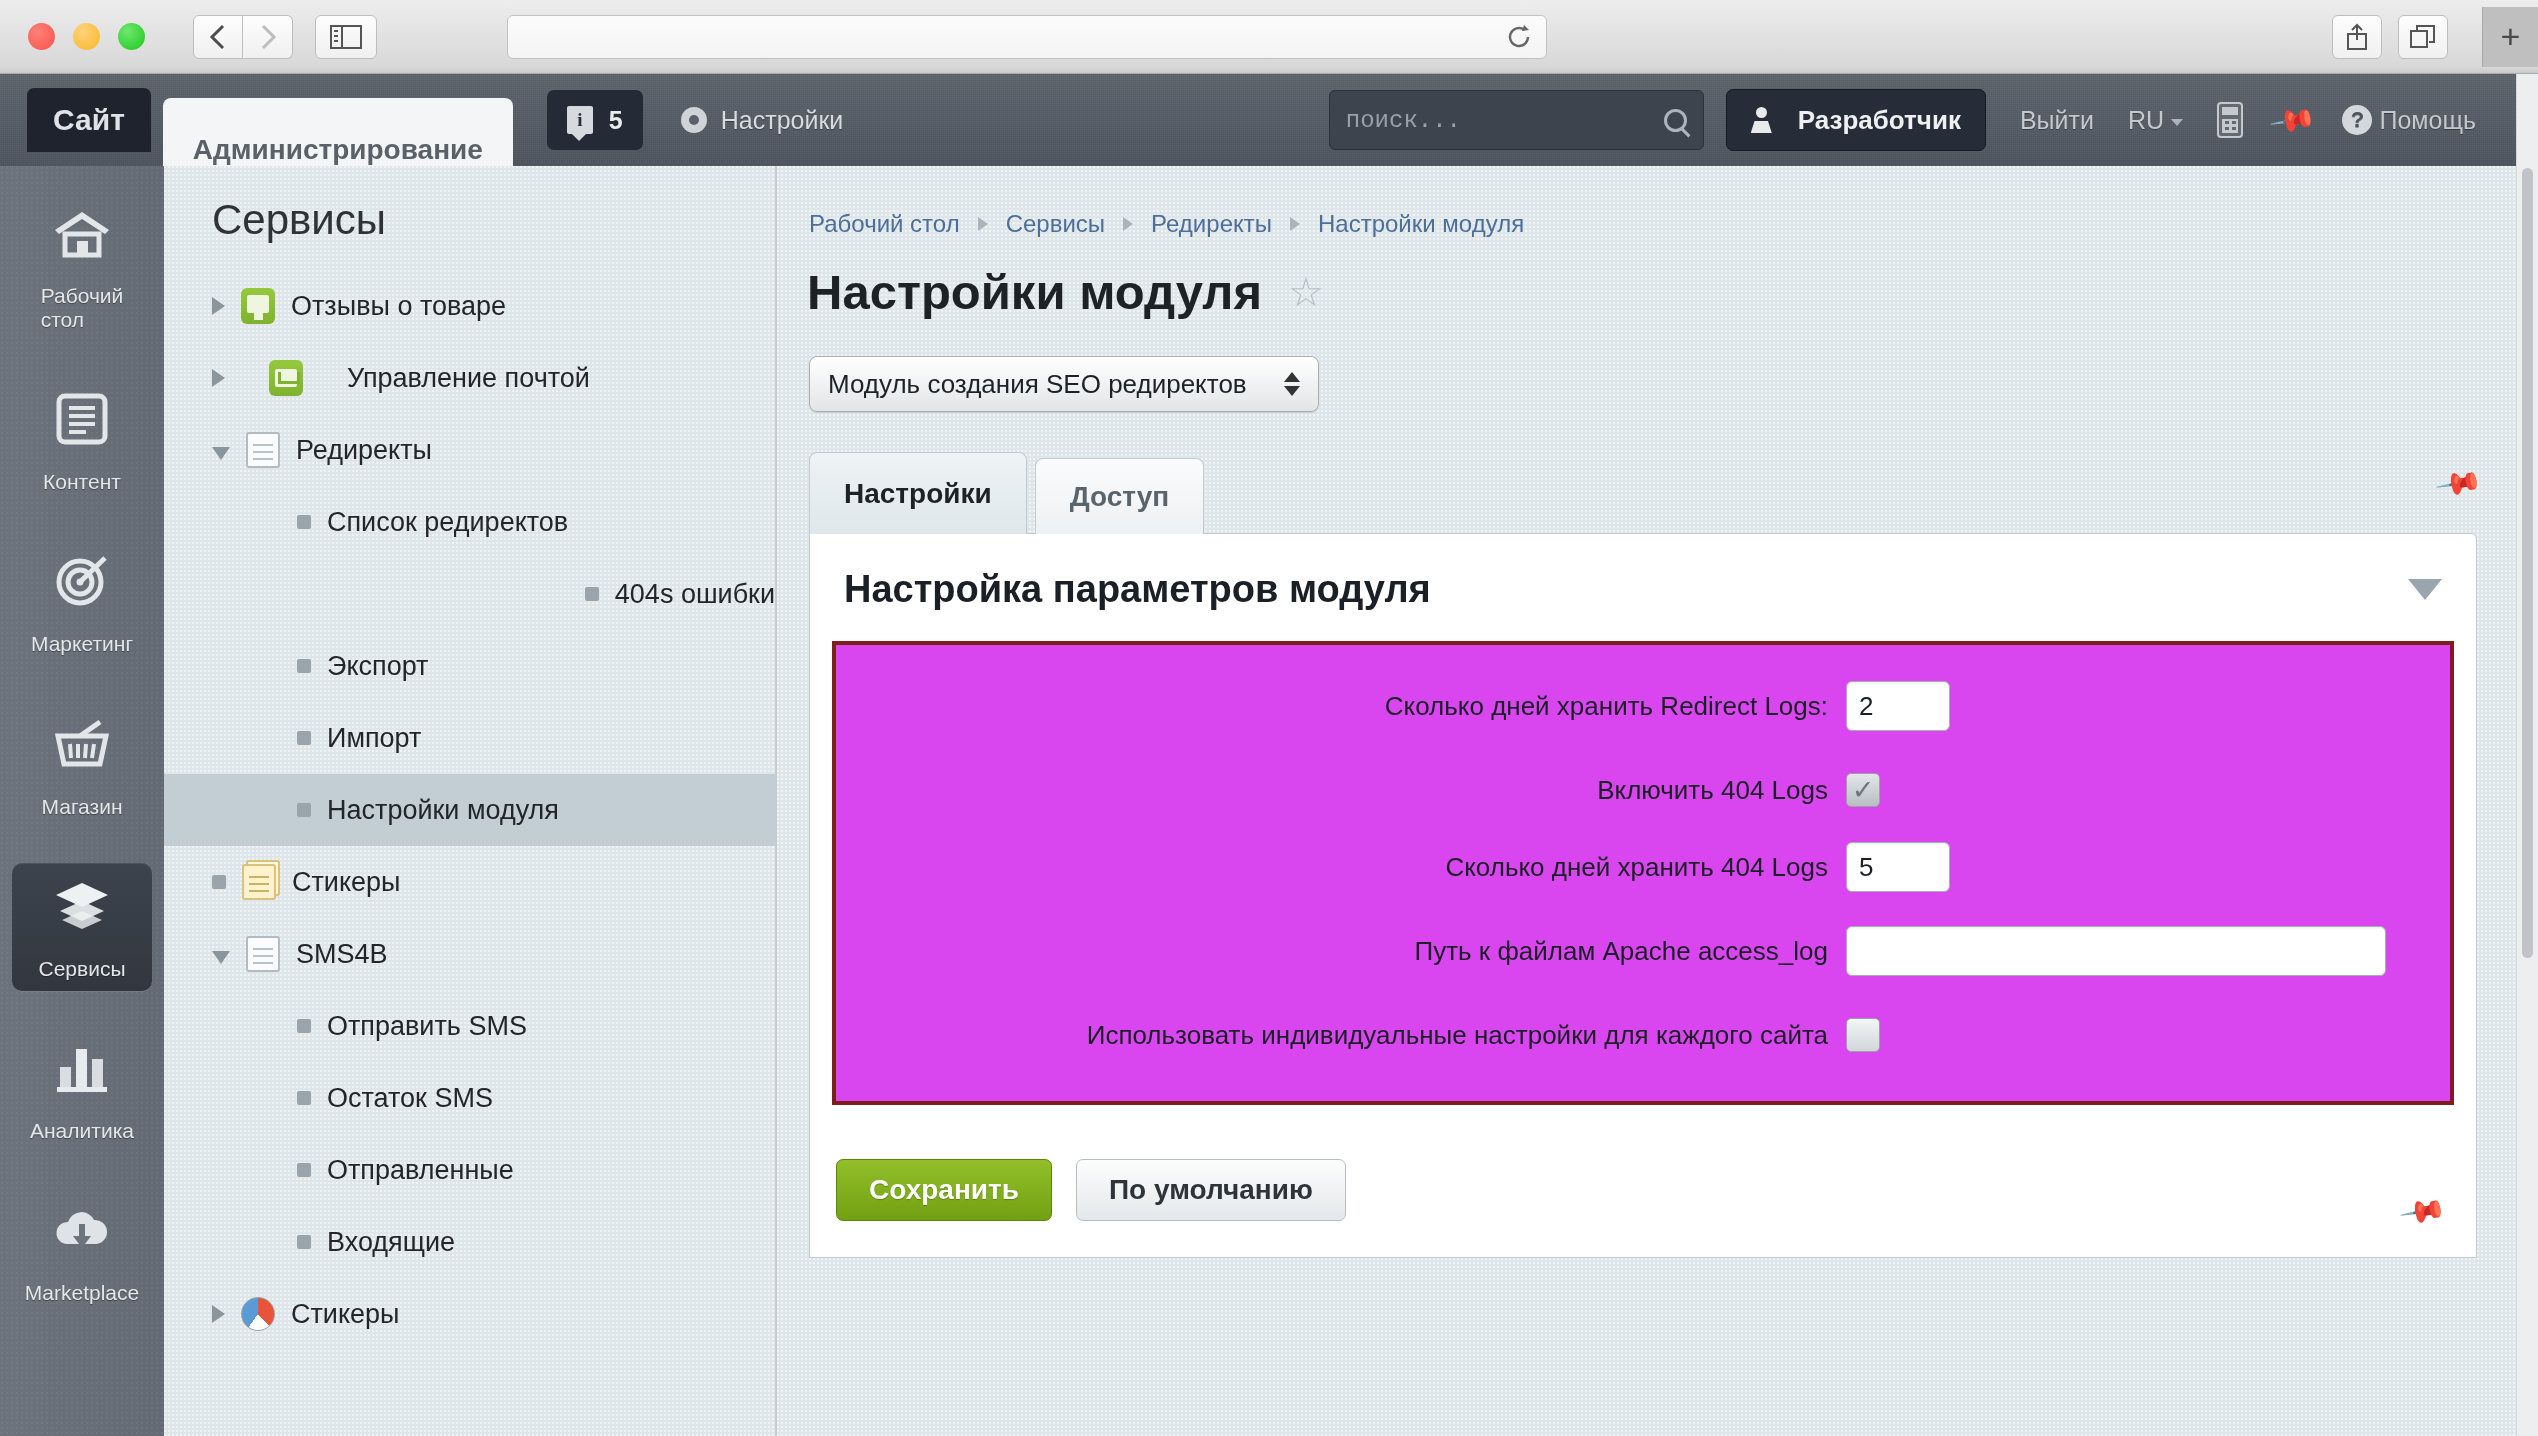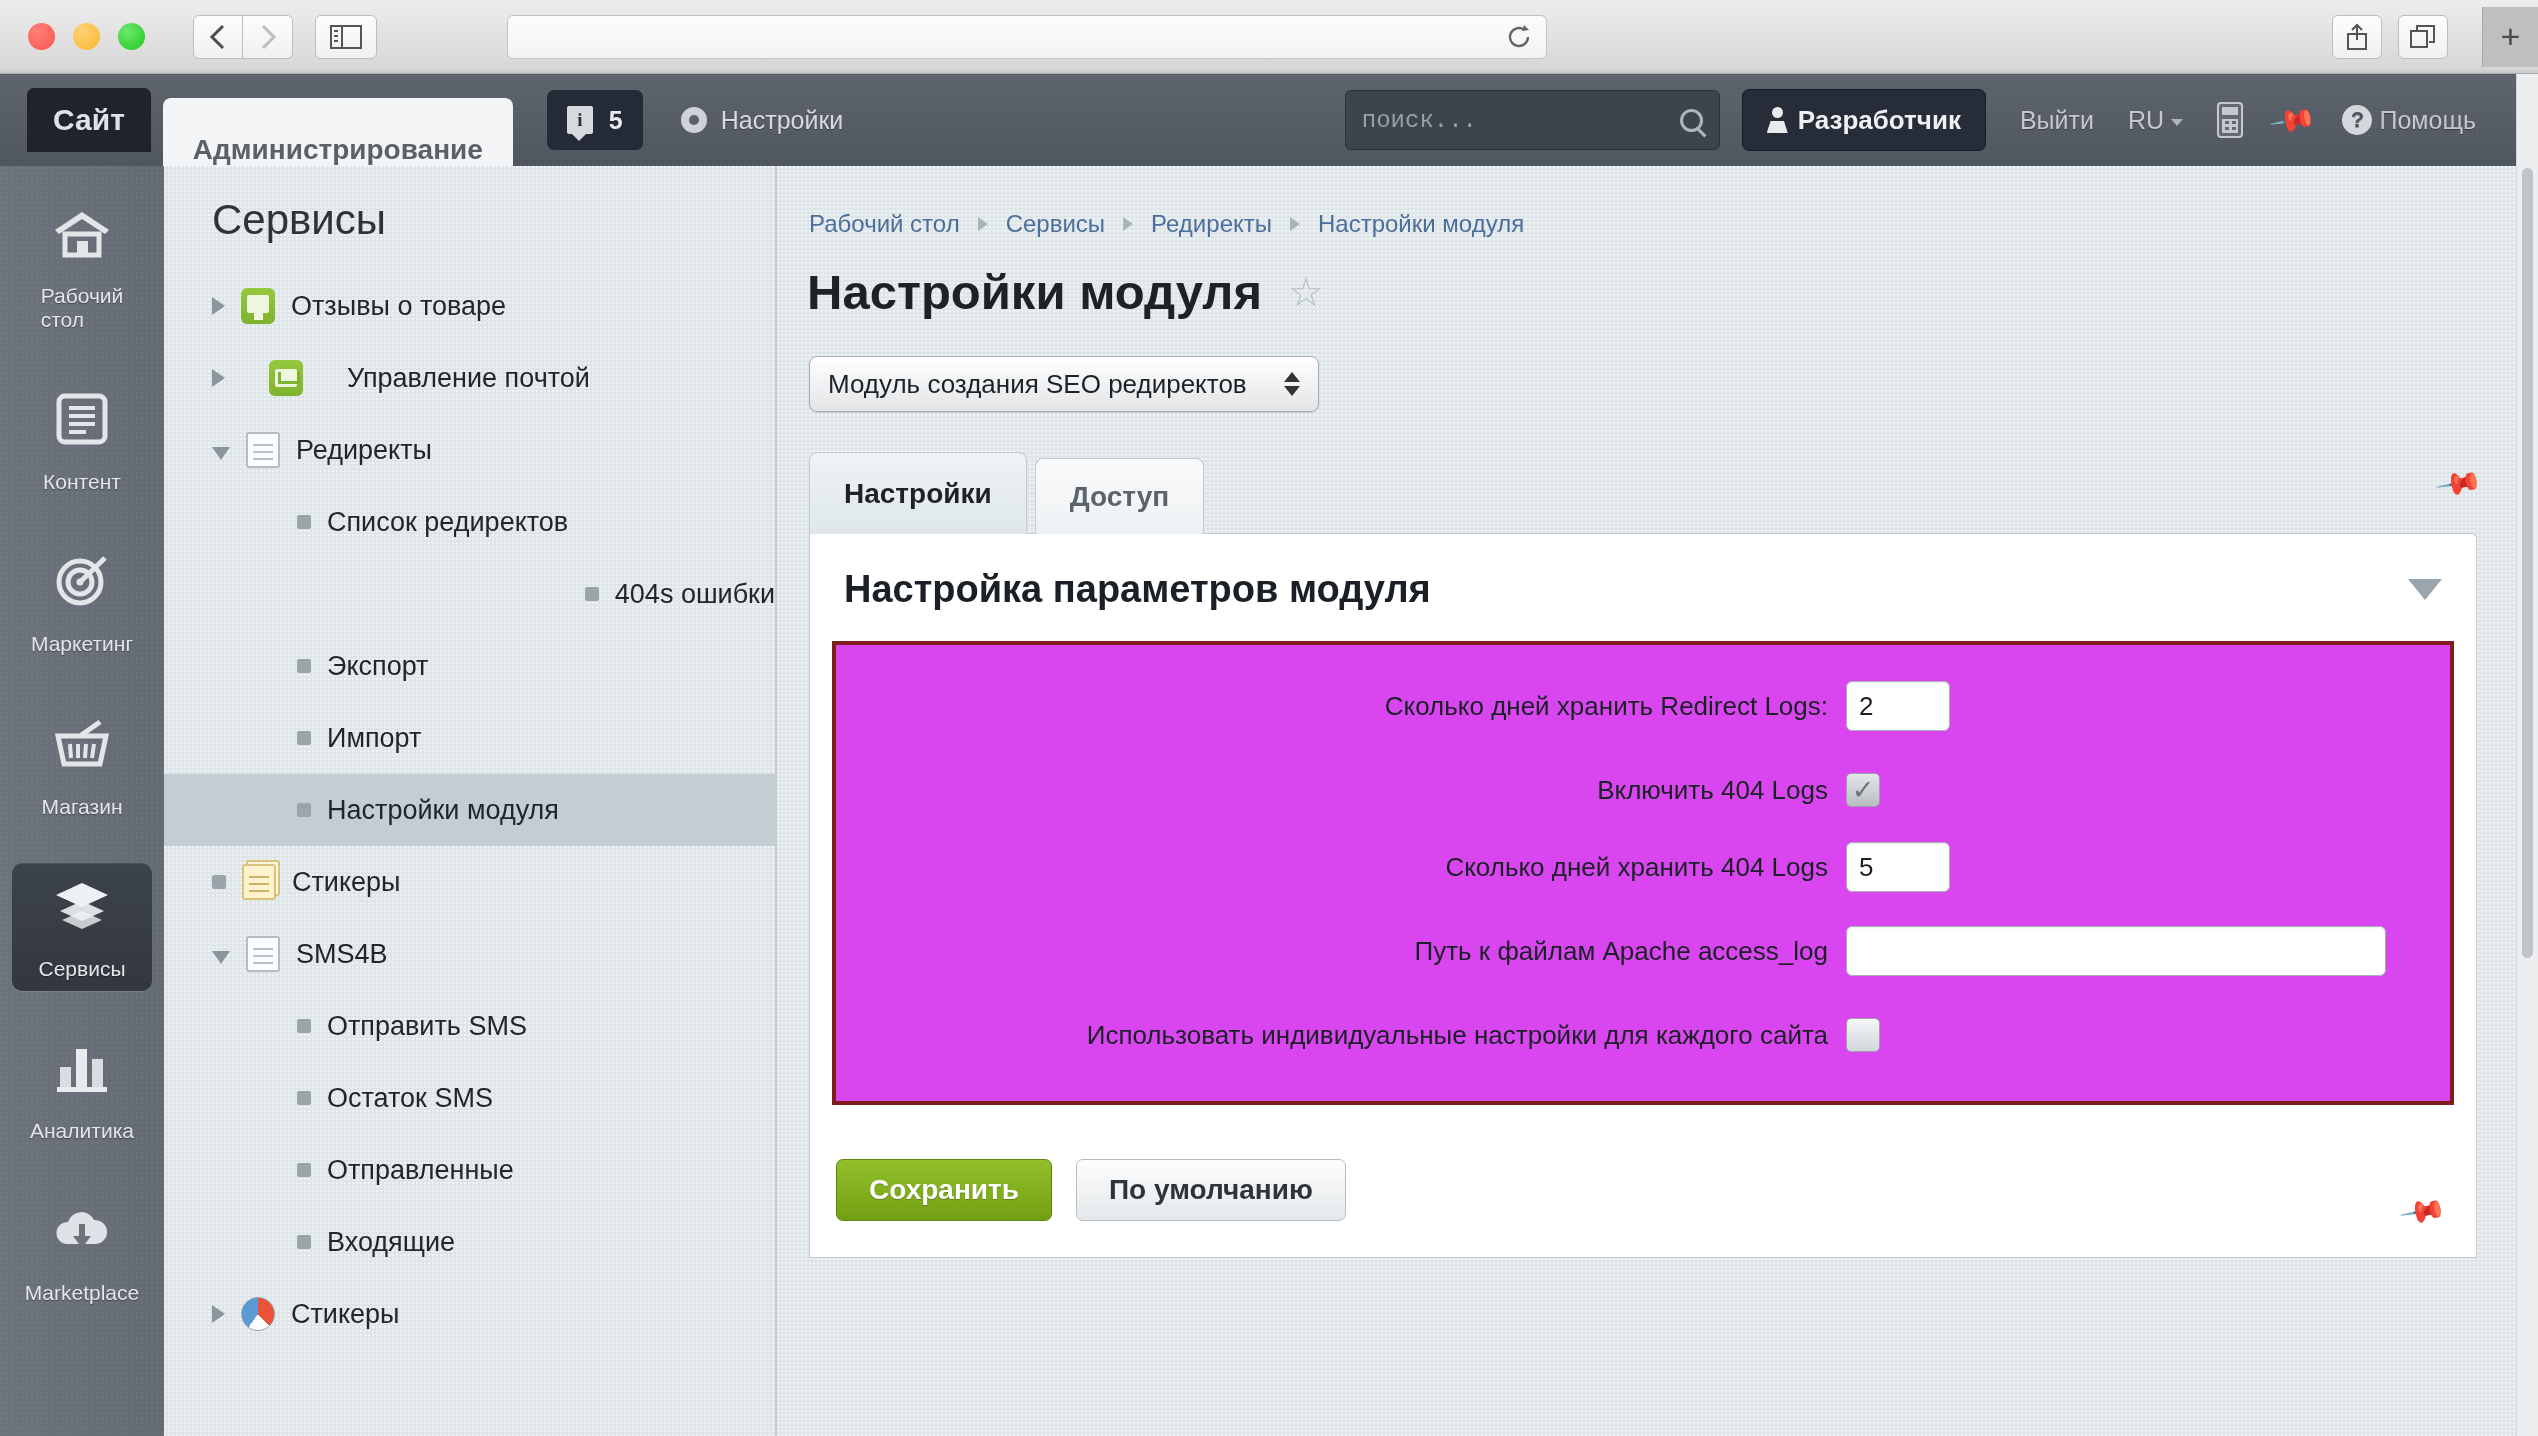--- a/index.html
+++ b/index.html
@@ -137,21 +137,21 @@
   }
   .search-glass:after {
     content:""; position:absolute; width:3px; height:11px; background:#aeb4bc;
     right:-3px; bottom:-9px; transform:rotate(-45deg);
   }
 
   .user-btn {
     margin-left: 22px;
     background: #262c38; border: 1px solid #151a23; border-radius: 7px;
     height: 62px; padding: 0 24px;
-    display: flex; align-items: center; gap: 11px;
+    display: flex; align-items: center; gap: 27px;
     color: #eef0f2; font-size: 26px; font-weight: bold;
   }
   .person-icon {
     width: 20px; height: 26px; position: relative;
   }
   .person-icon:before {
     content:""; position:absolute; top:0; left:5px; width:11px; height:11px;
     background:#e8eaec; border-radius:50%;
   }
   .person-icon:after {

